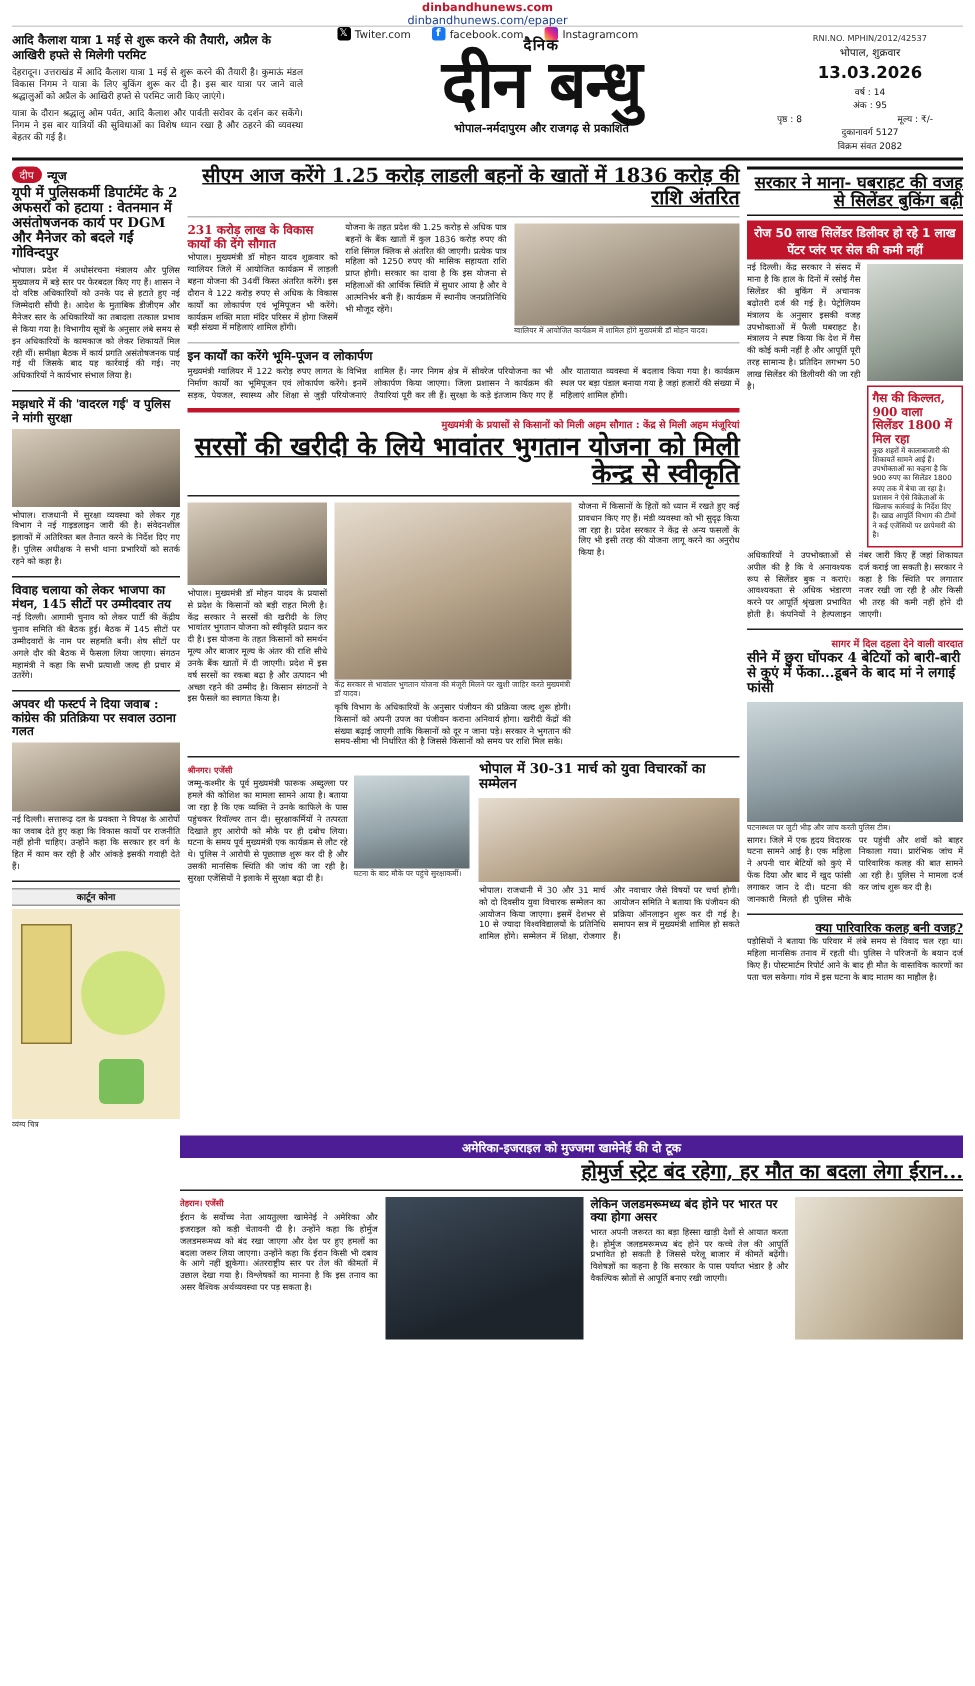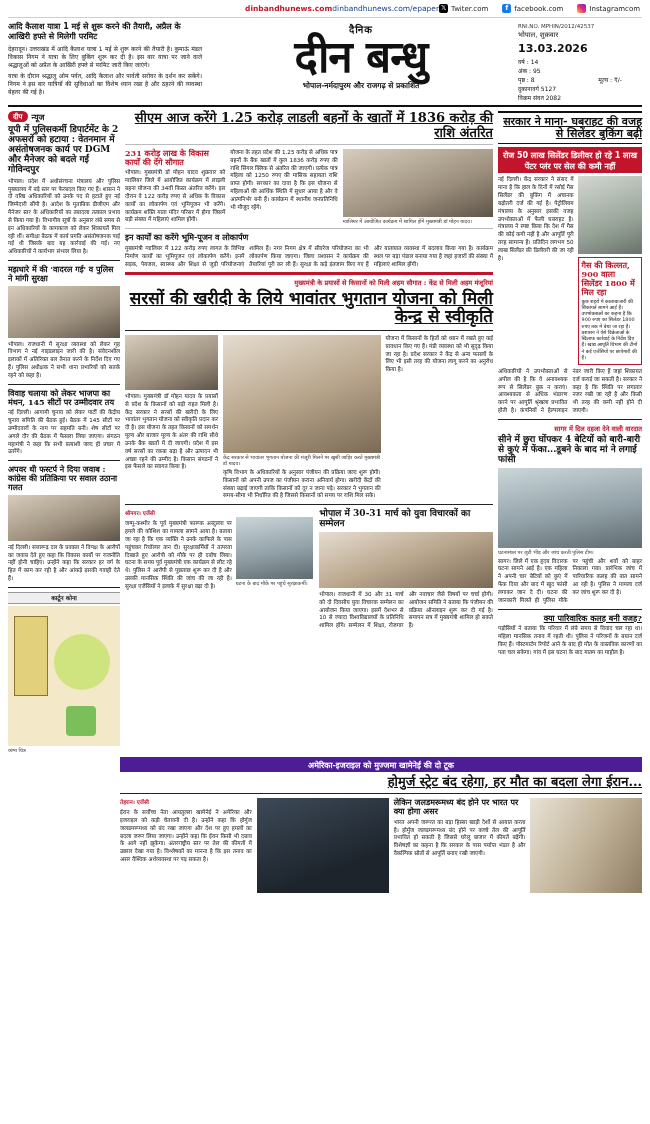--- a/index.html
+++ b/index.html
@@ -8,23 +8,24 @@
     width:650px; height:1124px;
     background:#ffffff;
     font-family:"DejaVu Sans", sans-serif;
     color:#111;
     overflow:hidden;
   }
   .page { width:650px; height:1124px; position:relative; padding:0 8px; }
 
   
   .topbar {
-    display:flex; align-items:center; justify-content:flex-end;
+    display:flex; align-items:center; justify-content:space-between;
     height:18px; font-size:7px; padding:0 2px;
     border-bottom:1px solid #cfcfcf;
+    flex-direction:column;
   }
   .topbar .site { color:#c0152b; font-weight:bold; font-size:7.5px; }
   .topbar .epaper { color:#1b3f8f; font-size:7.5px; }
   .social { display:flex; gap:14px; align-items:center; }
   .social .s { display:flex; align-items:center; gap:3px; font-size:7px; color:#222; }
   .sq { width:9px; height:9px; border-radius:2px; display:inline-block; }
   .sq.x { background:#000; color:#fff; font-size:7px; line-height:9px; text-align:center; }
   .sq.fb { background:#1877f2; color:#fff; font-size:7px; line-height:9px; text-align:center; font-weight:bold;}
   .sq.ig { background:linear-gradient(45deg,#f9ce34,#ee2a7b,#6228d7); }
 
@@ -33,21 +34,21 @@
   .mh-left { width:200px; font-size:6px; line-height:1.35; padding-right:6px; }
   .mh-left .lead { font-weight:bold; font-size:8px; line-height:1.25; margin-bottom:3px; }
   .mh-left p { margin:0 0 3px 0; text-align:justify; }
   .mh-center { flex:1; text-align:center; position:relative; }
   .mh-center .dainik { font-size:10px; font-weight:bold; letter-spacing:1px; }
   .mh-center .title {
     font-family:"DejaVu Serif", serif;
     font-size:44px; font-weight:bold; line-height:0.95; letter-spacing:-1px;
   }
   .mh-center .sub { font-size:7.5px; font-weight:bold; margin-top:2px; }
-  .mh-right { width:128px; font-size:6px; line-height:1.5; text-align:left; padding-left:4px;}
+  .mh-right { width:128px; font-size:6px; line-height:1.5; text-align:center; padding-left:4px;}
   .mh-right .date { font-size:11px; font-weight:bold; color:#111; }
   .mh-right .rni { font-size:5.5px; color:#333; }
   .mh-right .row { display:flex; justify-content:space-between; padding-right:20px;}
   .mh-right .city { font-size:7px; }
   .hdr-rule { border-top:2px solid #111; margin-top:3px; }
 
   
   .cols { display:flex; gap:5px; margin-top:4px; }
   .col { }
   .c1 { width:112px; }
@@ -80,21 +81,21 @@
   .ph-cyl { background:linear-gradient(160deg,#d3d8d2 0%,#9aa59a 60%,#68716a 100%); }
   .ph-cartoon { background:#f3e9c9; }
   .ph-night { background:linear-gradient(160deg,#3d4a58 0%,#1d242c 70%); }
   .ph-flag { background:linear-gradient(120deg,#e8e2d6 0%,#c2b49a 50%,#8e7d63 100%); }
   .redbox { border:1px solid #c0152b; padding:3px; }
   .center { text-align:right;text-decoration:underline; }
   .tiny { font-size:4.8px; line-height:1.3; }
   .redtext { color:#c0152b; }
   .divline { height:3px; background:#c0152b; margin:3px 0; }
   .logo-badge {
-    display:inline-block; background:#c0152b; color:#fff; font-weight:bold;
+    display:inline-block; background:#c0152b; color:#fff; font-weight:normal;
     font-size:7px; padding:1px 5px; border-radius:8px;
   }
   .hdr-strip { background:#efefef; border-top:1px solid #999; border-bottom:1px solid #999; font-size:6px; font-weight:bold; text-align:center; padding:1px;}
   .bottom-strip { display:flex; gap:5px; margin-top:4px; }
 </style>
 </head>
 <body>
 
 <div class="page">
 

